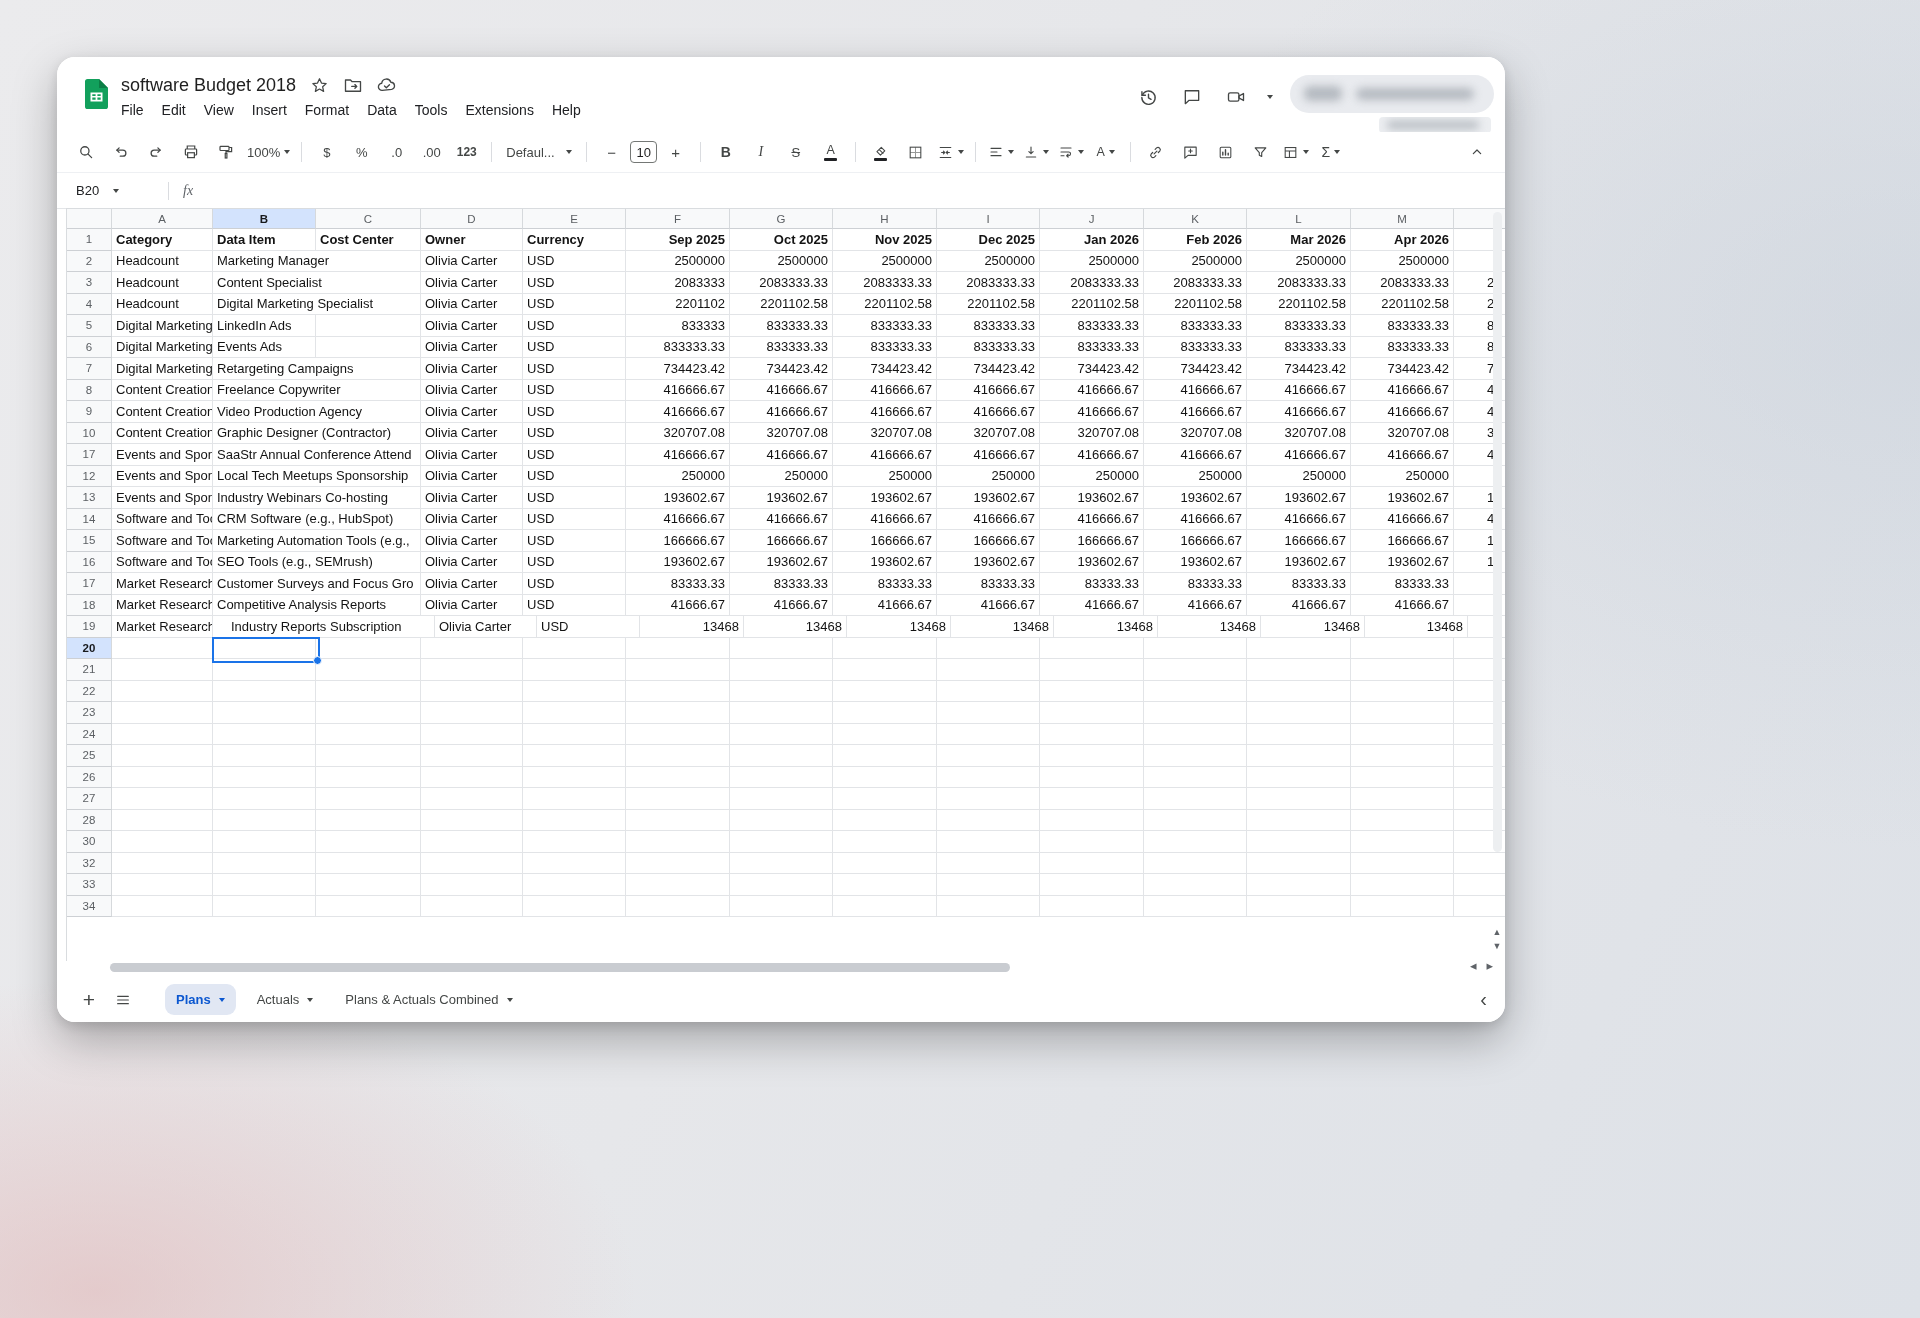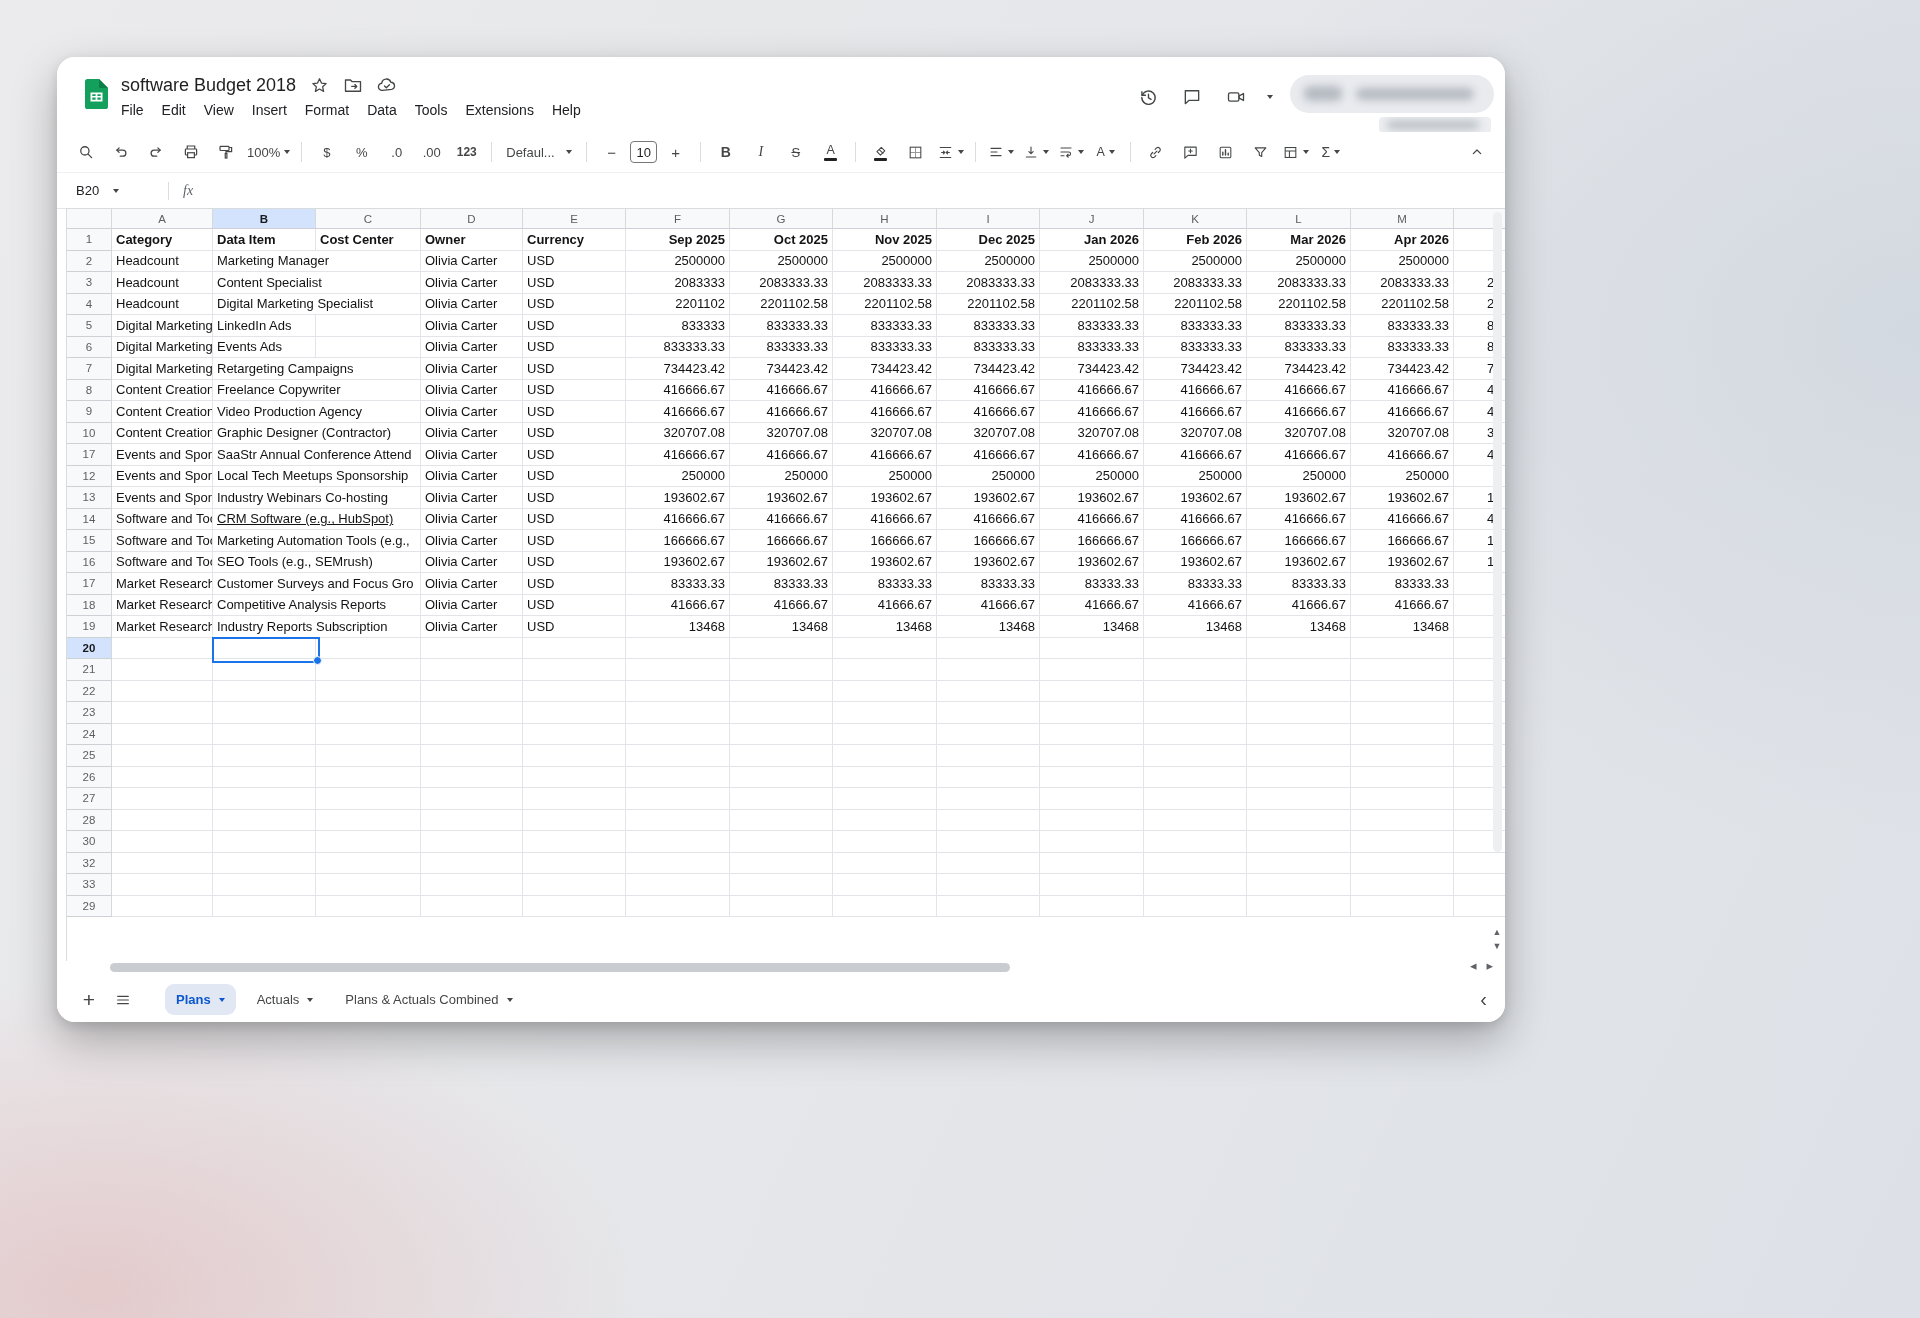--- a/index.html
+++ b/index.html
@@ -555,21 +555,21 @@
         <div class="gc cell num" style="width: 103px;">193602.67</div>
         <div class="gc cell num" style="width: 104px;">193602.67</div>
         <div class="gc cell num" style="width: 103px;">193602.67</div>
         <div class="gc cell num" style="width: 104px;">193602.67</div>
         <div class="gc cell num" style="width: 103px;">193602.67</div>
         <div class="gc cell sliver" style="width: 52px;">1</div>
       </div>
       <div class="grow">
         <div class="gc rhead" style="width: 45px;">14</div>
         <div class="gc cell" style="width: 101px;">Software and Tools</div>
-        <div class="gc cell" style="width: 208px; text-decoration: underline;">CRM Software (e.g., HubSpot)</div>
+        <div class="gc cell" style="width: 208px;">CRM Software (e.g., HubSpot)</div>
         <div class="gc cell" style="width: 102px;">Olivia Carter</div>
         <div class="gc cell" style="width: 103px;">USD</div>
         <div class="gc cell num" style="width: 104px;">416666.67</div>
         <div class="gc cell num" style="width: 103px;">416666.67</div>
         <div class="gc cell num" style="width: 104px;">416666.67</div>
         <div class="gc cell num" style="width: 103px;">416666.67</div>
         <div class="gc cell num" style="width: 104px;">416666.67</div>
         <div class="gc cell num" style="width: 103px;">416666.67</div>
         <div class="gc cell num" style="width: 104px;">416666.67</div>
         <div class="gc cell num" style="width: 103px;">416666.67</div>
@@ -635,21 +635,21 @@
         <div class="gc cell num" style="width: 103px;">41666.67</div>
         <div class="gc cell num" style="width: 104px;">41666.67</div>
         <div class="gc cell num" style="width: 103px;">41666.67</div>
         <div class="gc cell num" style="width: 104px;">41666.67</div>
         <div class="gc cell num" style="width: 103px;">41666.67</div>
         <div class="gc cell sliver" style="width: 52px;"></div>
       </div>
       <div class="grow">
         <div class="gc rhead" style="width: 45px;">19</div>
         <div class="gc cell" style="width: 101px;">Market Research</div>
-        <div class="gc cell" style="width: 208px;">Industry Reports Subscription</div>
+        <div class="gc cell" style="width: 208px; margin-left: 14px;">Industry Reports Subscription</div>
         <div class="gc cell" style="width: 102px;">Olivia Carter</div>
         <div class="gc cell" style="width: 103px;">USD</div>
         <div class="gc cell num" style="width: 104px;">13468</div>
         <div class="gc cell num" style="width: 103px;">13468</div>
         <div class="gc cell num" style="width: 104px;">13468</div>
         <div class="gc cell num" style="width: 103px;">13468</div>
         <div class="gc cell num" style="width: 104px;">13468</div>
         <div class="gc cell num" style="width: 103px;">13468</div>
         <div class="gc cell num" style="width: 104px;">13468</div>
         <div class="gc cell num" style="width: 103px;">13468</div>
@@ -853,21 +853,21 @@
         <div class="gc cell" style="width: 103px;"></div>
         <div class="gc cell" style="width: 104px;"></div>
         <div class="gc cell" style="width: 103px;"></div>
         <div class="gc cell" style="width: 104px;"></div>
         <div class="gc cell" style="width: 103px;"></div>
         <div class="gc cell" style="width: 104px;"></div>
         <div class="gc cell" style="width: 103px;"></div>
         <div class="gc cell sliver" style="width: 52px;"></div>
       </div>
       <div class="grow">
-        <div class="gc rhead" style="width: 45px;">29</div>
+        <div class="gc rhead" style="width: 45px;">34</div>
         <div class="gc cell" style="width: 101px;"></div>
         <div class="gc cell" style="width: 103px;"></div>
         <div class="gc cell" style="width: 105px;"></div>
         <div class="gc cell" style="width: 102px;"></div>
         <div class="gc cell" style="width: 103px;"></div>
         <div class="gc cell" style="width: 104px;"></div>
         <div class="gc cell" style="width: 103px;"></div>
         <div class="gc cell" style="width: 104px;"></div>
         <div class="gc cell" style="width: 103px;"></div>
         <div class="gc cell" style="width: 104px;"></div>

